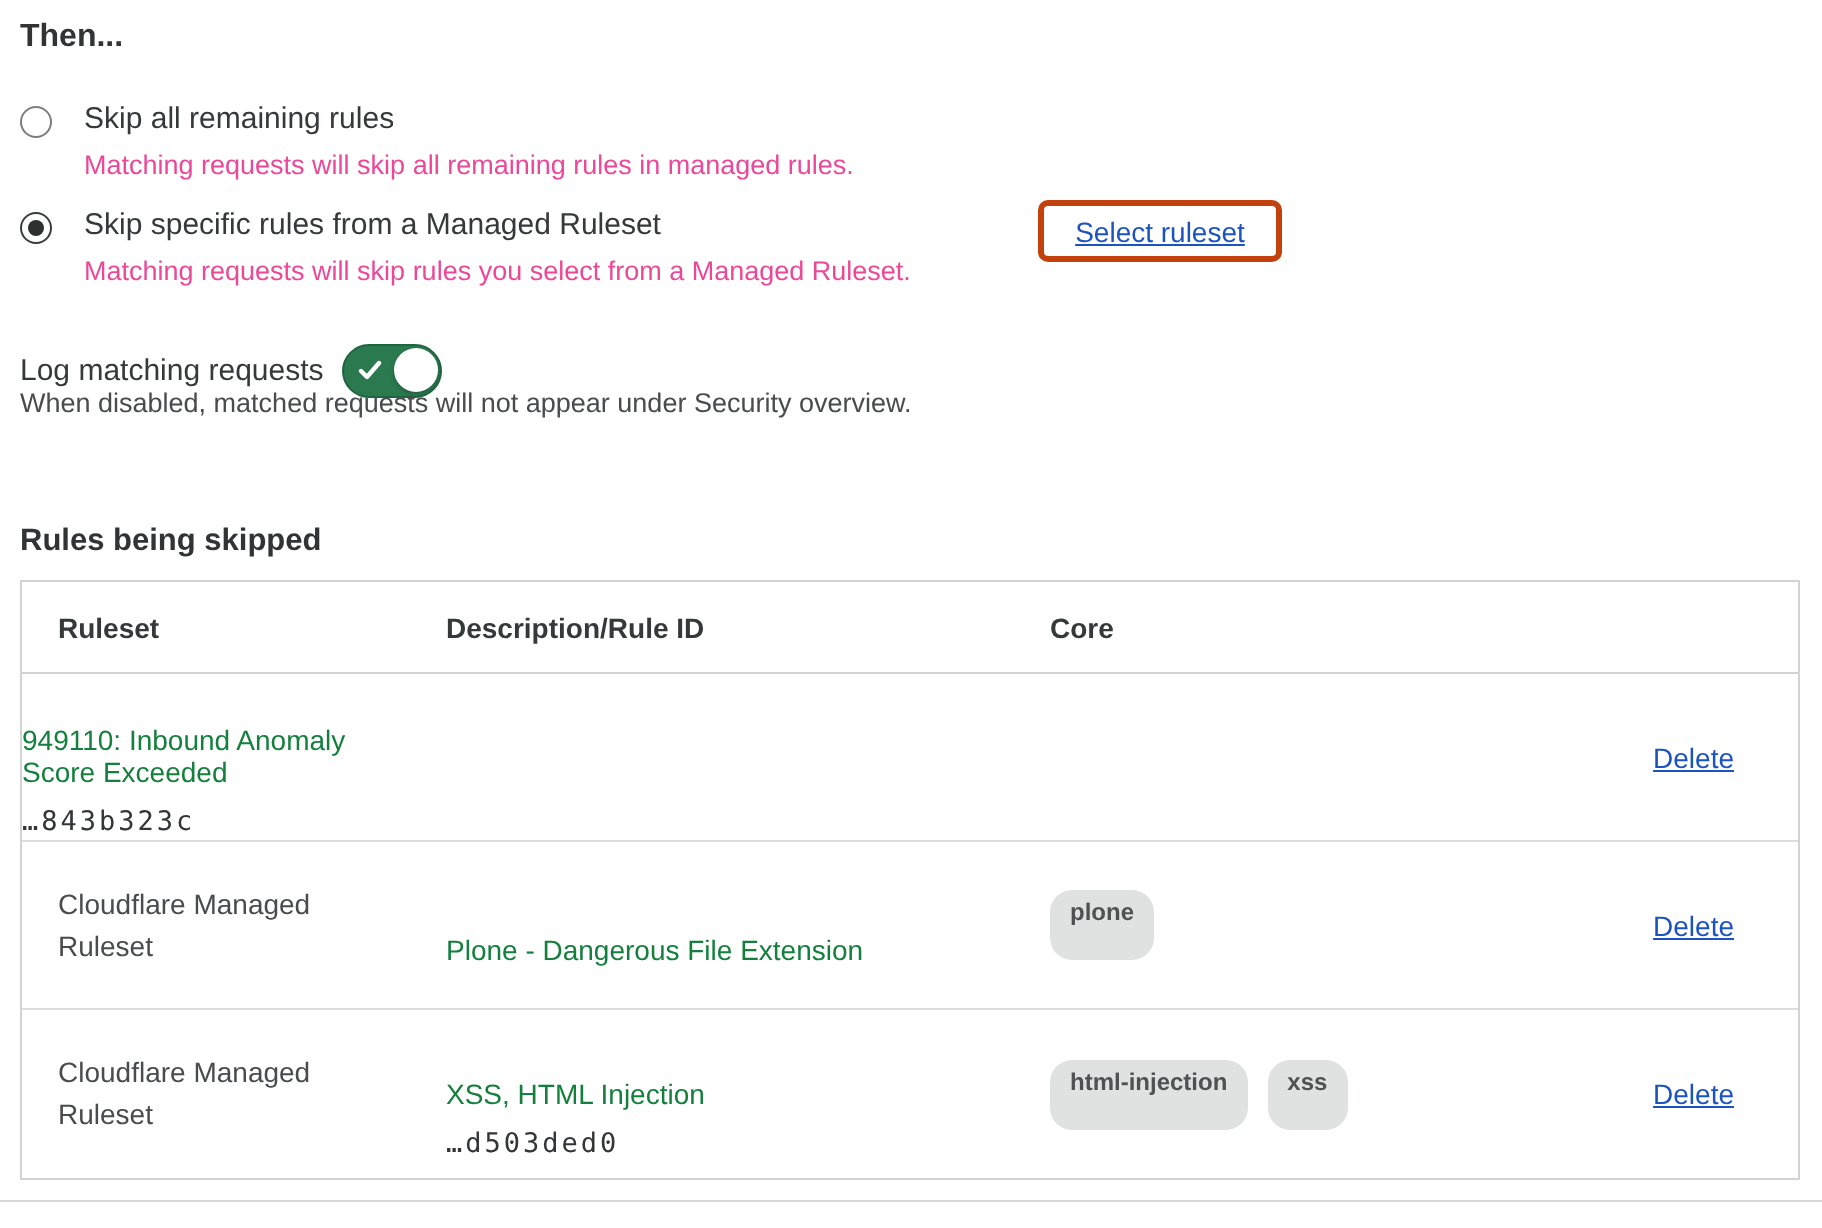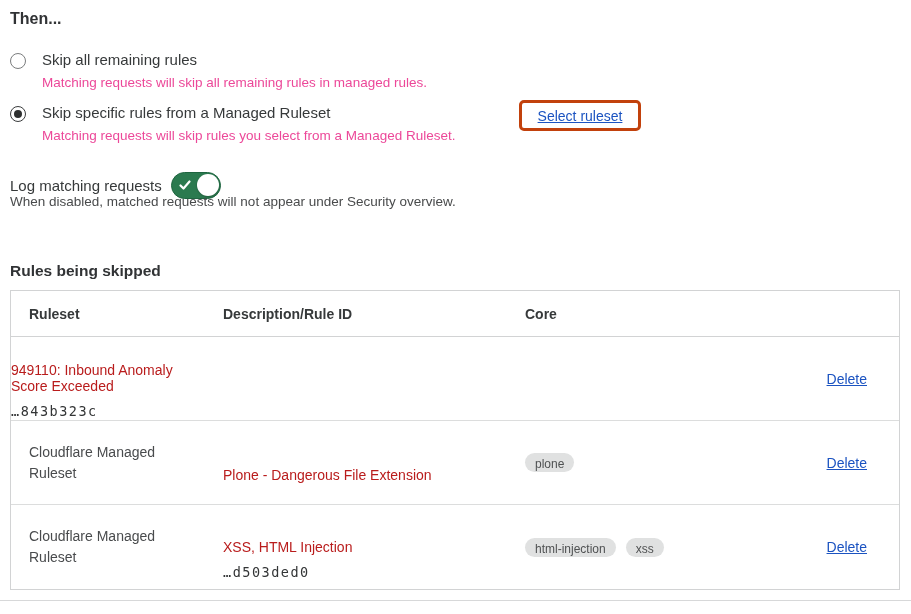--- a/index.html
+++ b/index.html
@@ -86,31 +86,32 @@
     align-items: center;
     padding-right: 32px;
   }
   .t-head { height: 46px; border-bottom: 1px solid #d2d3d4; }
   .t-head .cell { font-size: 14px; font-weight: 700; color: #36393a; }
   .t-body-row { height: 84px; border-bottom: 1px solid #dcdddd; }
   .t-body-row:last-child { border-bottom: none; }
   .cell { padding-right: 16px; }
   .cell.c1 { padding-left: 18px; }
   .ruleset-name { font-size: 14px; color: #494b4d; line-height: 21px; max-width: 165px; }
-  .desc-line { font-size: 14px; color: #b91c1c; margin-top: 24px; }
+  .desc-line { font-size: 14px; color: #15803d; margin-top: 24px; }
   .rule-id {
     font-family: "DejaVu Sans Mono", "Liberation Mono", monospace;
     font-size: 13.5px; letter-spacing: 1.5px; color: #333536; margin-top: 9px;
   }
   .tags-cell { display: flex; gap: 10px; align-items: center; }
   .tag-pill {
     background: #e0e1e1; color: #4f5152;
     font-size: 12px; line-height: 1;
-    padding: 5px 10px 2px; border-radius: 11px;
+    padding: 5px 10px 18px; border-radius: 11px;
     white-space: nowrap;
+    font-weight: bold;
   }
   .delete-link {
     font-size: 14px; color: #1b53c1; text-decoration: underline;
     cursor: pointer; justify-self: end;
   }
 
   .bottom-divider {
     position: absolute; left: 0; top: 600px; width: 911px; height: 1px;
     background: #d7d8d9;
   }

